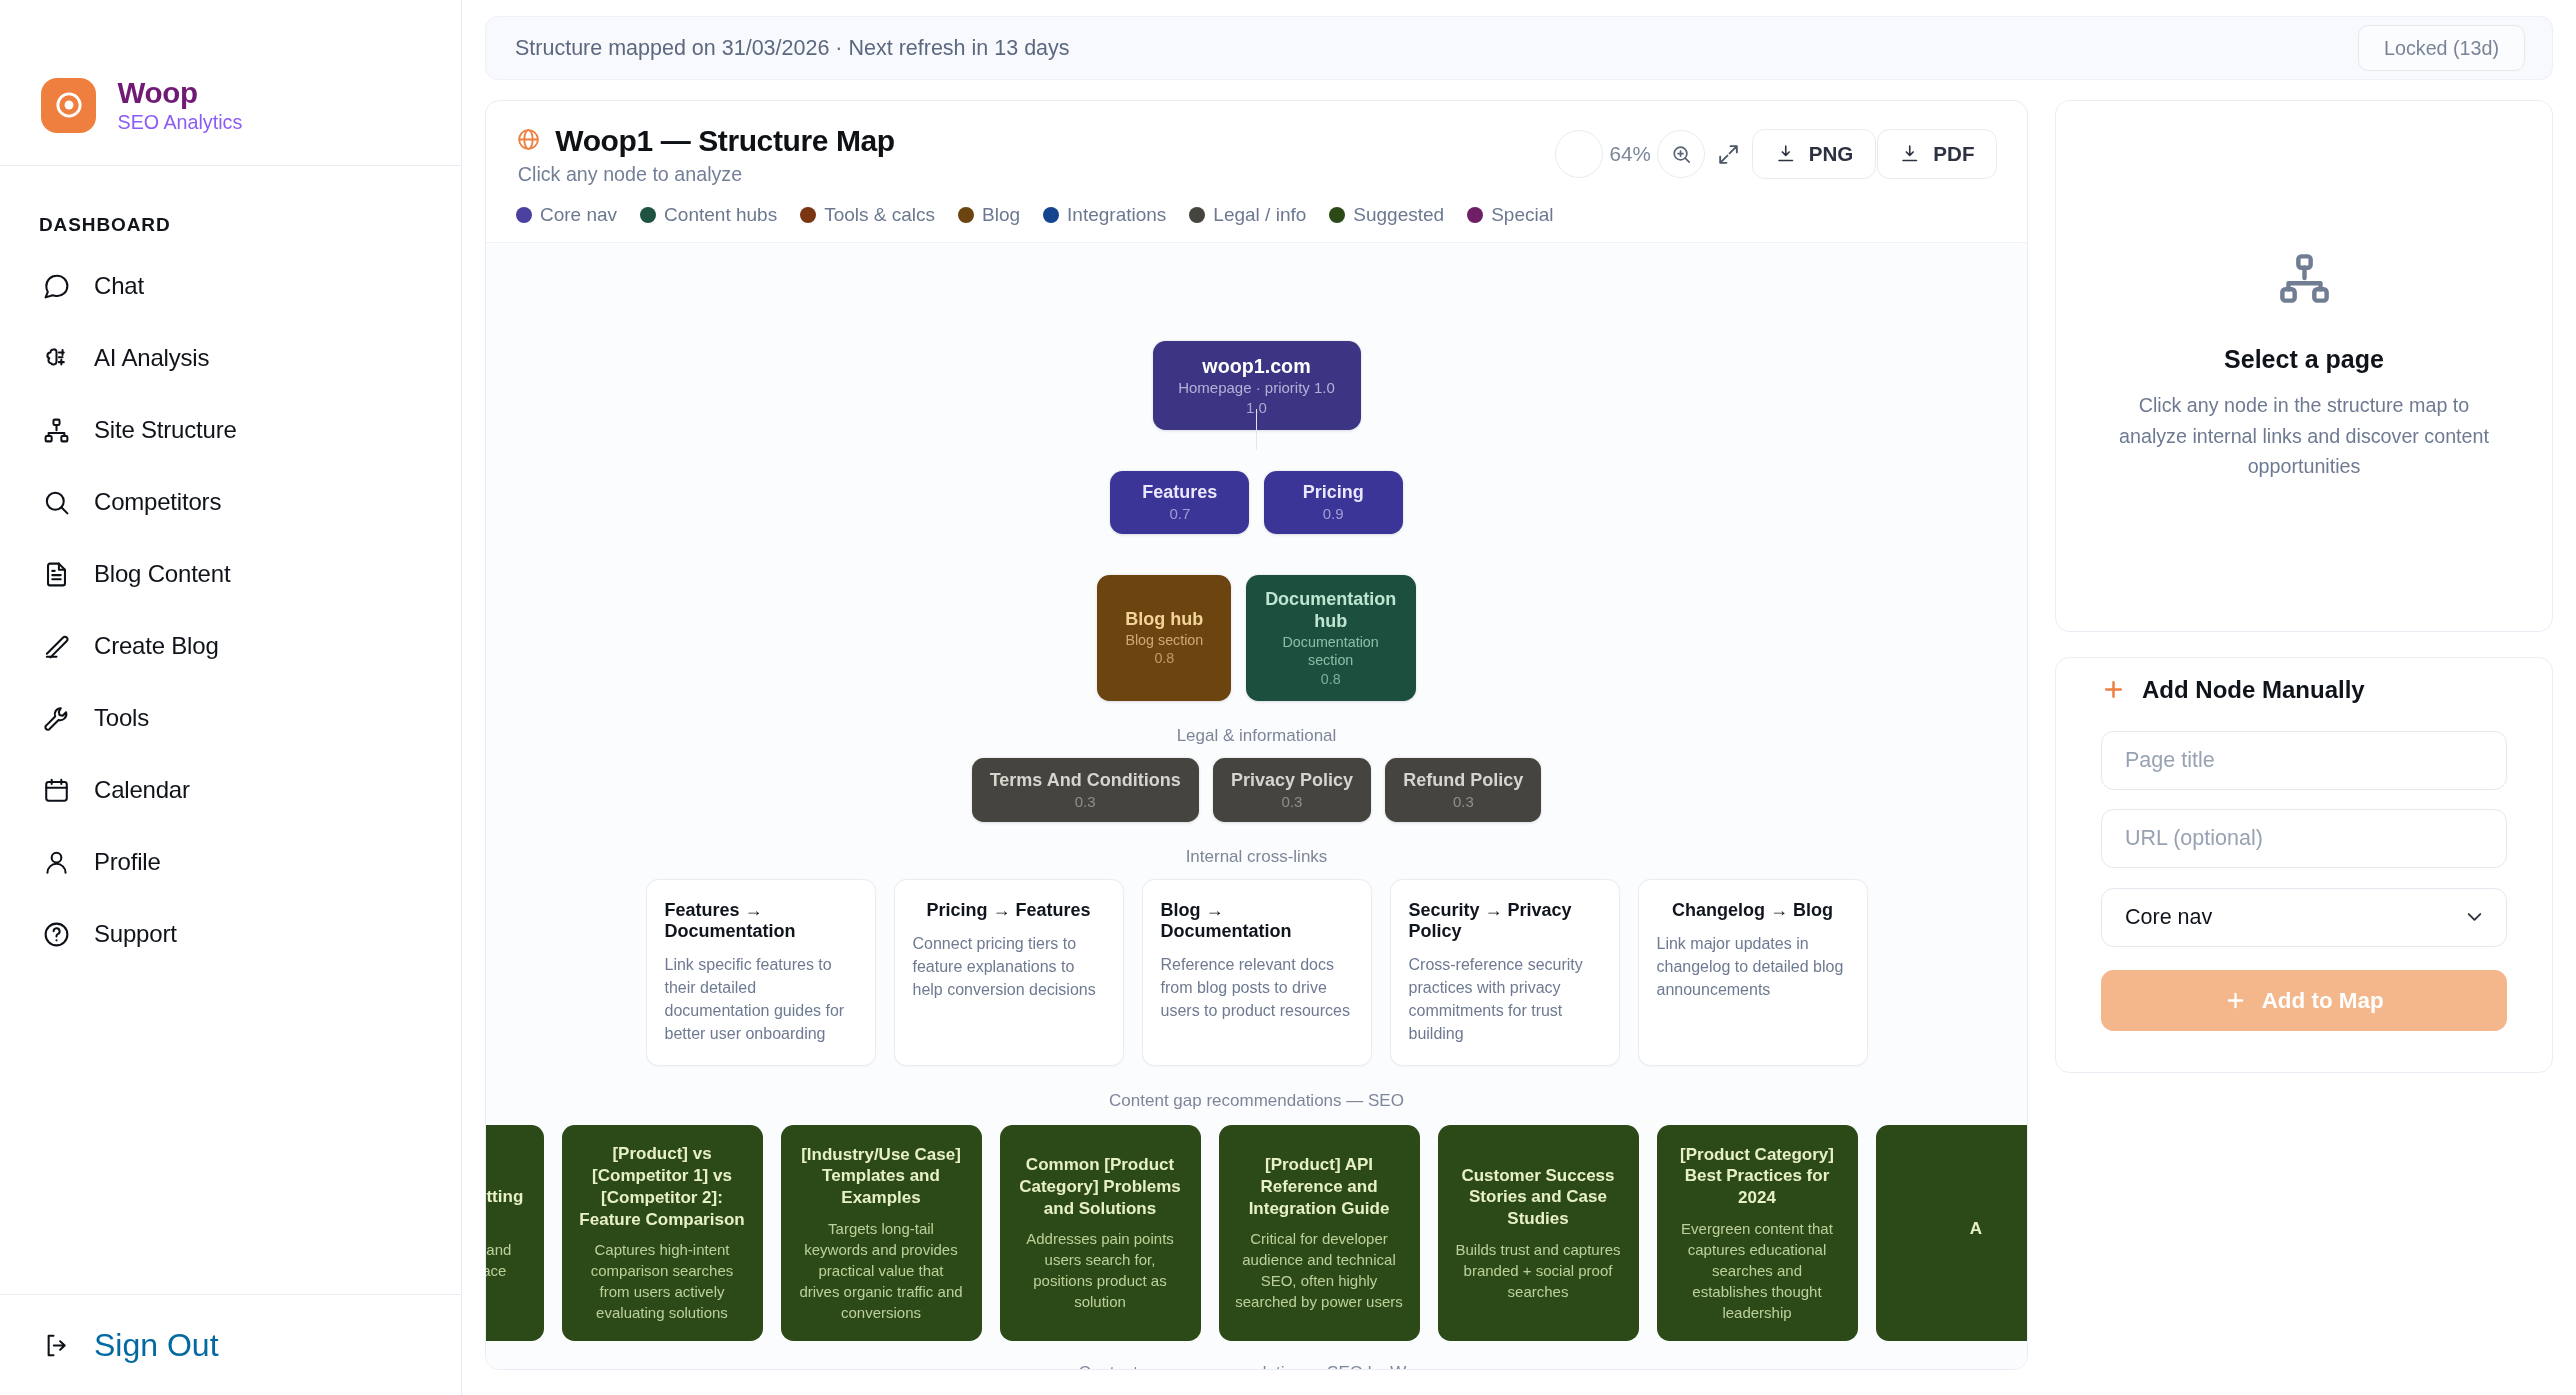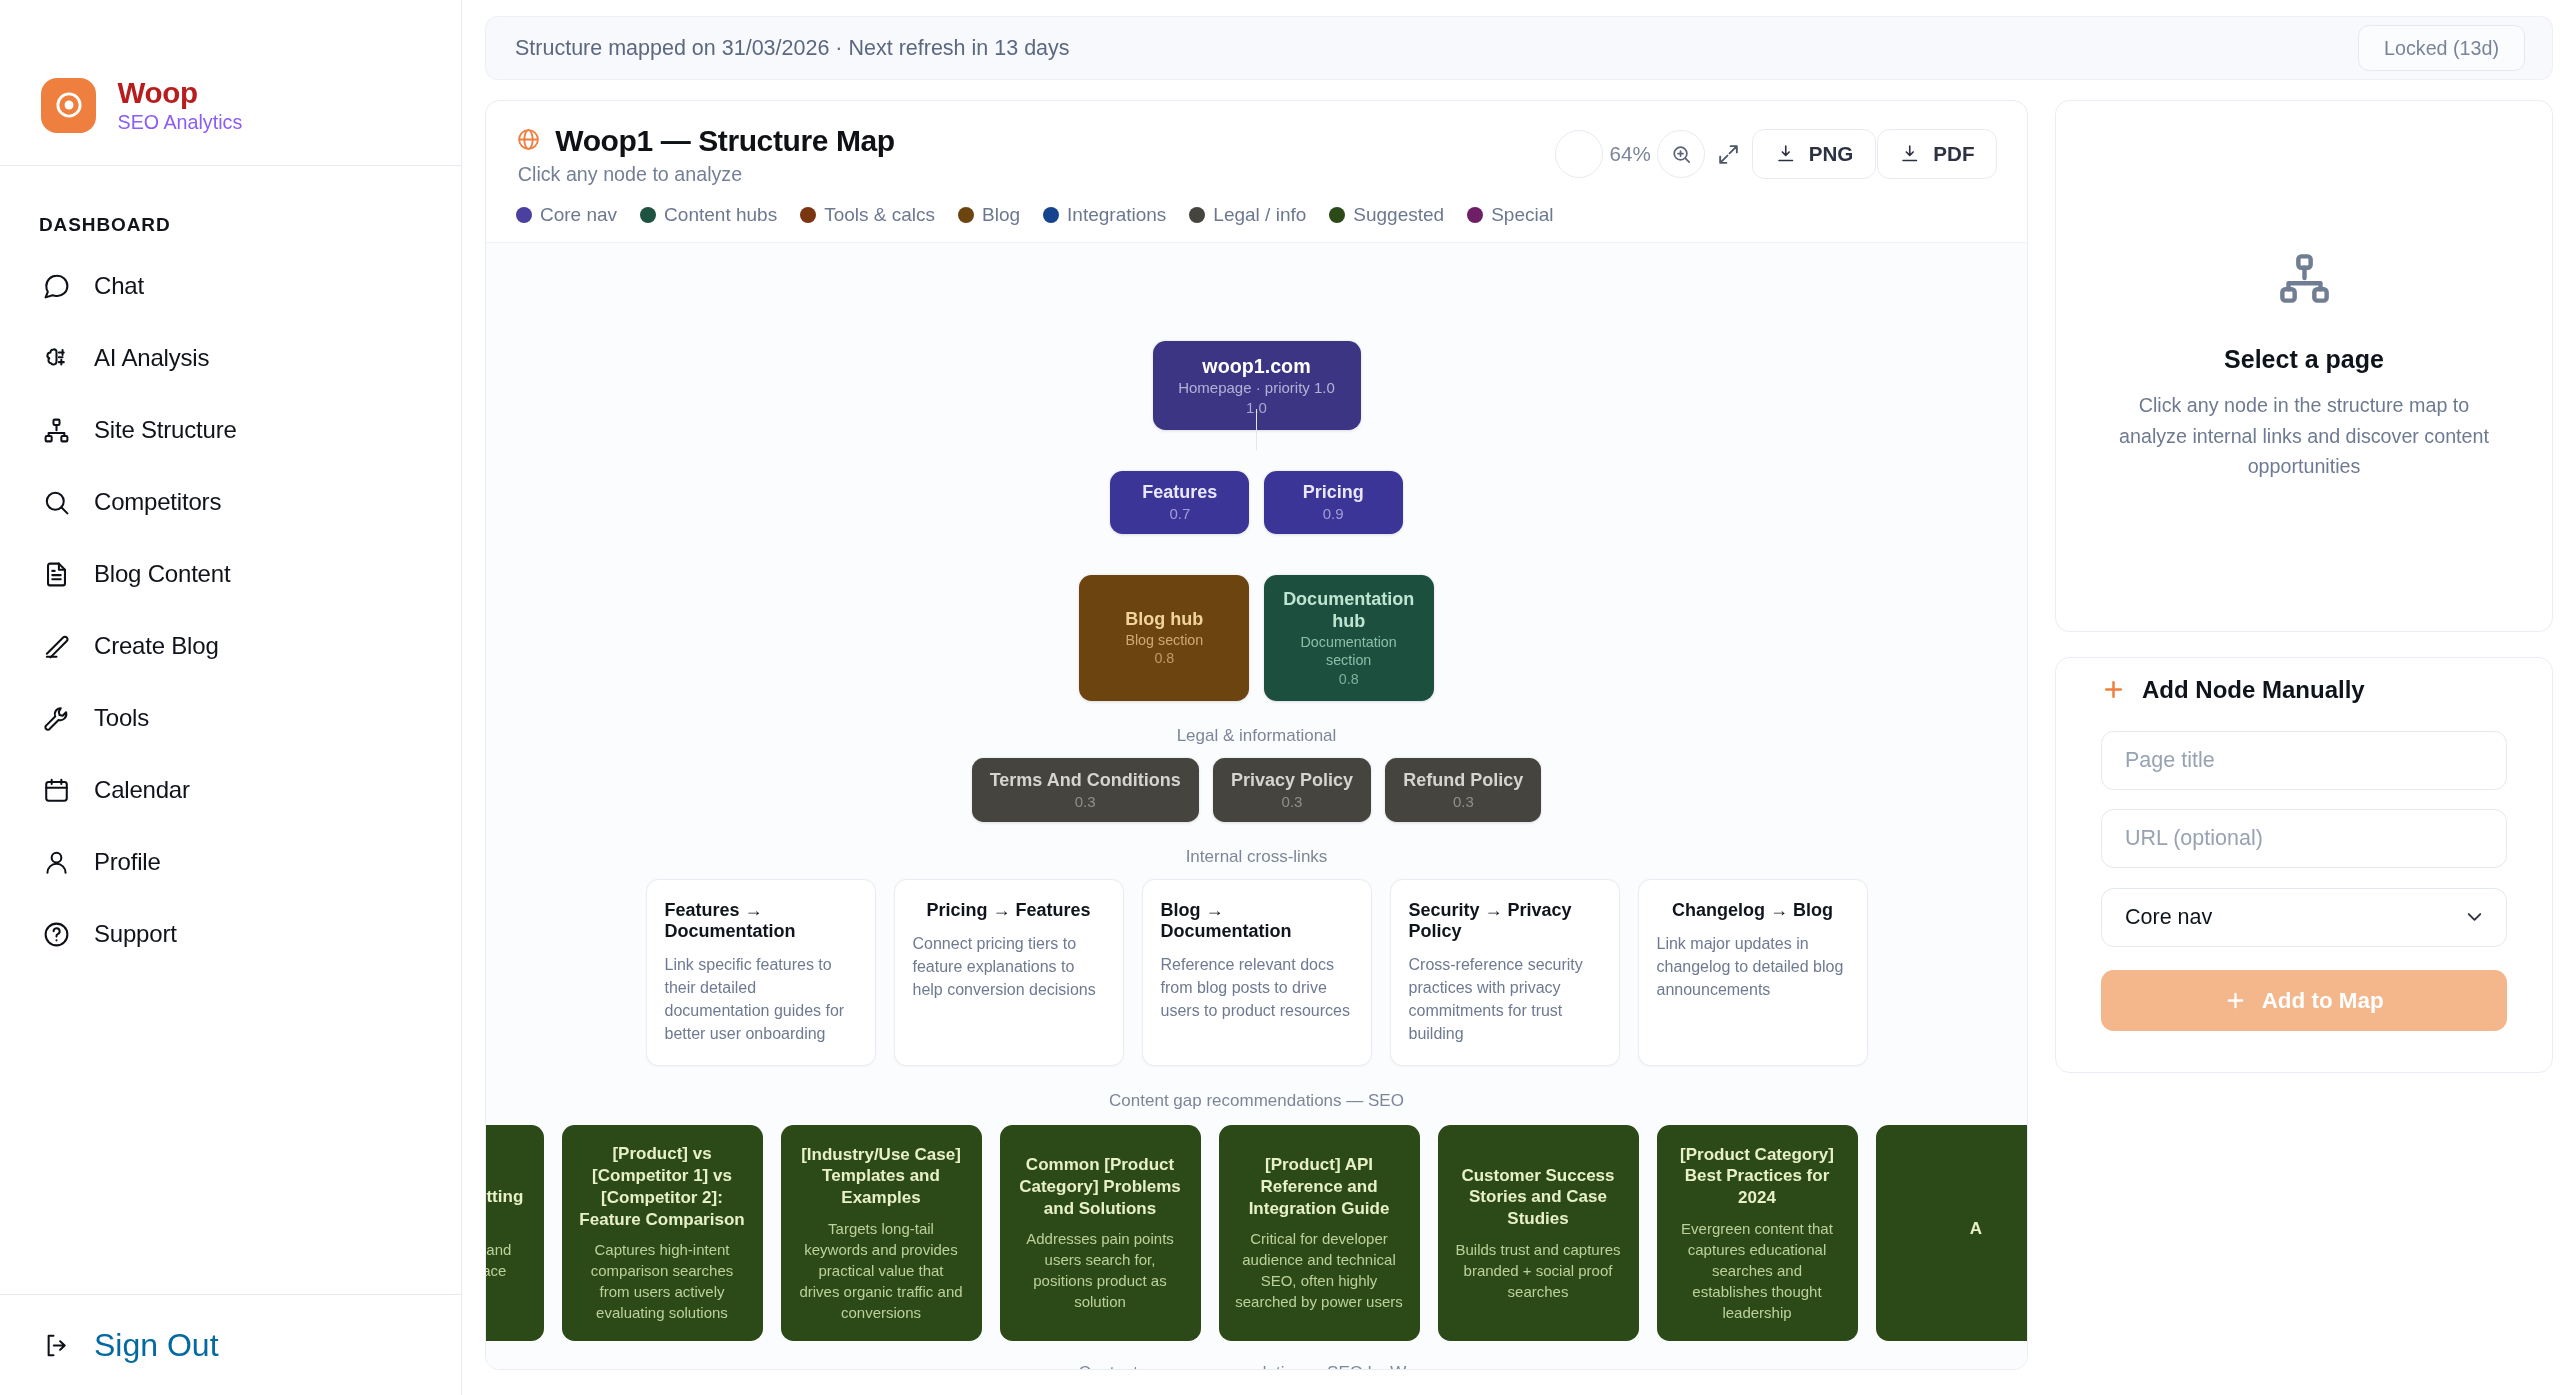--- a/index.html
+++ b/index.html
@@ -25,21 +25,21 @@
     height: 166px;
     border-bottom: 1.8px solid #e8ecf2;
   }
   .brand-logo {
     width: 55px; height: 55px; border-radius: 16px;
     background: #ef7f3f;
     display: flex; align-items: center; justify-content: center;
     flex: 0 0 55px;
   }
   .brand-text { display: flex; flex-direction: column; gap: 1.8px; }
-  .brand-name { font-size: 29.5px; font-weight: bold; color: #b91c1c; letter-spacing: -0.3px; }
+  .brand-name { font-size: 29.5px; font-weight: bold; color: #701a75; letter-spacing: -0.3px; }
   .brand-sub  { font-size: 19.7px; color: #8b5cf6; }
 
   .nav-section-title {
     font-size: 19px; font-weight: bold; letter-spacing: 0.9px;
     color: #11151b; padding: 48px 0 14.3px 39px;
   }
   .nav { display: flex; flex-direction: column; }
   .nav-item {
     display: flex; align-items: center; gap: 23px;
     padding: 0 0 0 41px; height: 72px;
@@ -137,21 +137,21 @@
   .n-root .node-title { font-size: 19.7px; color: #ffffff; }
   .n-root .node-sub { font-size: 15px; color: #cfcbe8; }
   .n-root .node-score { font-size: 15px; color: #cfcbe8; }
 
   .lvl2 { display: flex; gap: 14.3px; margin-top: 41px; }
   .n-core { width: 139px; background: #3b3597; padding: 10.7px 12.5px; }
   .n-core .node-title { font-size: 18px; color: #e9e7fb; }
   .n-core .node-score { font-size: 15px; color: #c3bee8; }
 
   .lvl3 { display: flex; gap: 14.3px; margin-top: 41px; }
-  .n-blog { width: 170px; background: #6b4410; }
+  .n-blog { width: 134px; background: #6b4410; }
   .n-blog .node-title { font-size: 18px; color: #f2d49b; }
   .n-blog .node-sub { font-size: 14.3px; color: #e2c08a; }
   .n-blog .node-score { font-size: 14.3px; color: #d9b887; }
   .n-doc { width: 170px; background: #1d4f3e; }
   .n-doc .node-title { font-size: 18px; color: #bde5d2; }
   .n-doc .node-sub { font-size: 14.3px; color: #a7d6c0; }
   .n-doc .node-score { font-size: 14.3px; color: #9fcdb8; }
 
   .connector-v { width: 1.8px; background: #e2e6ee; }
 

